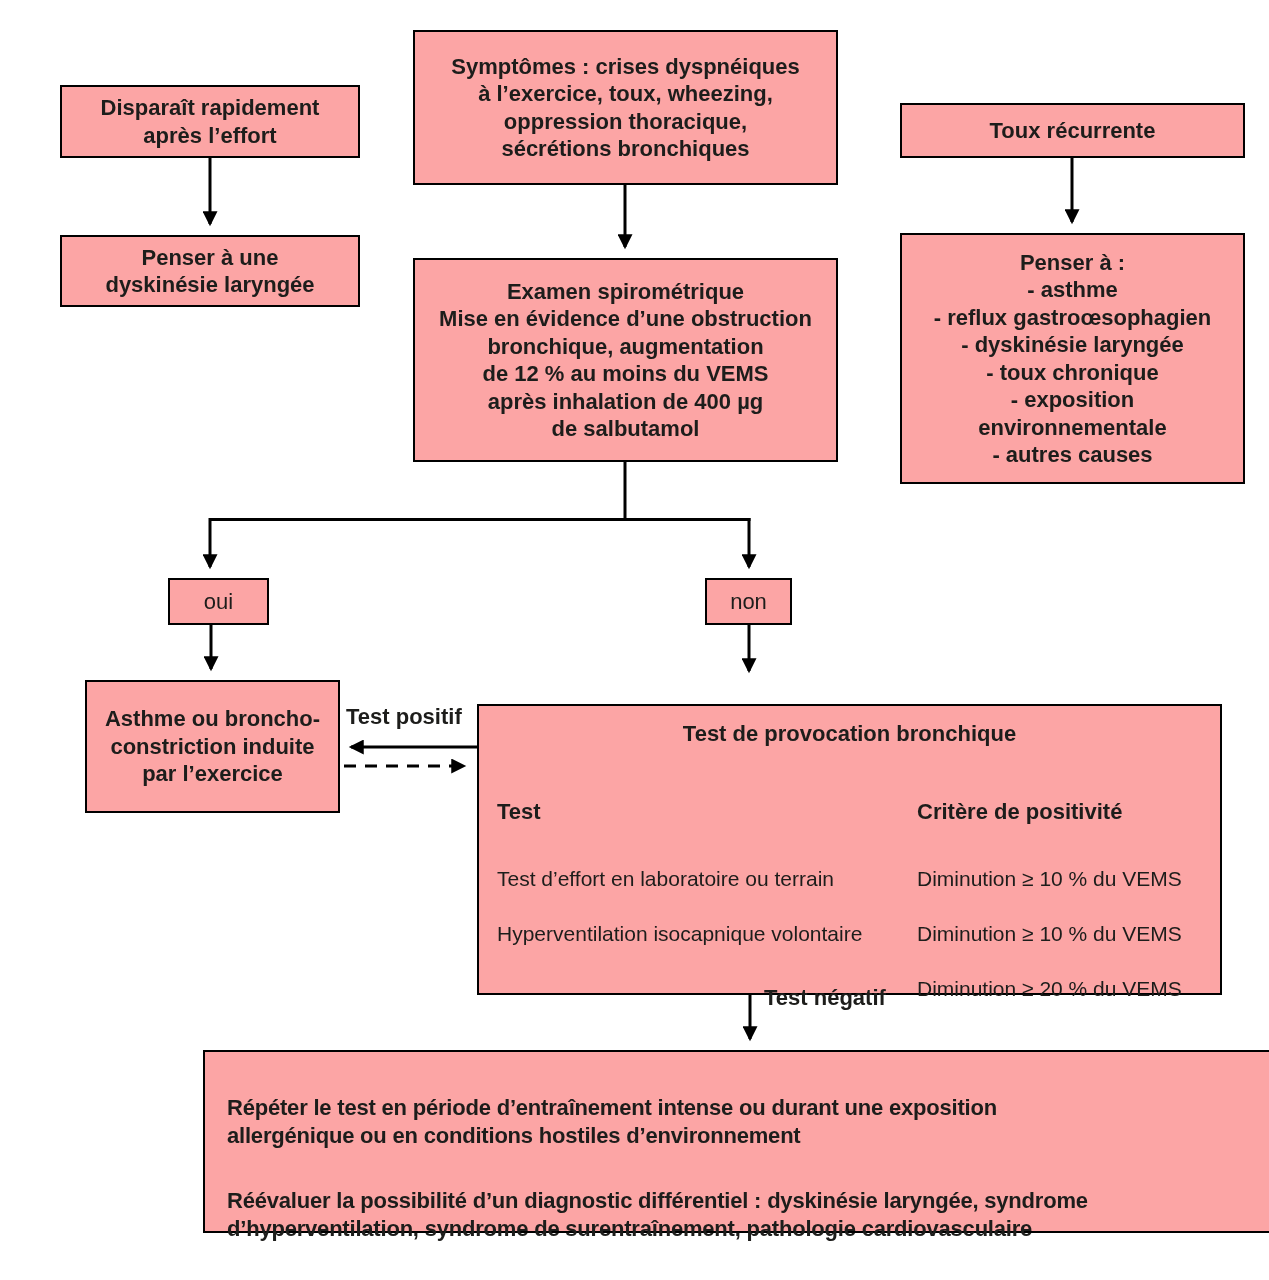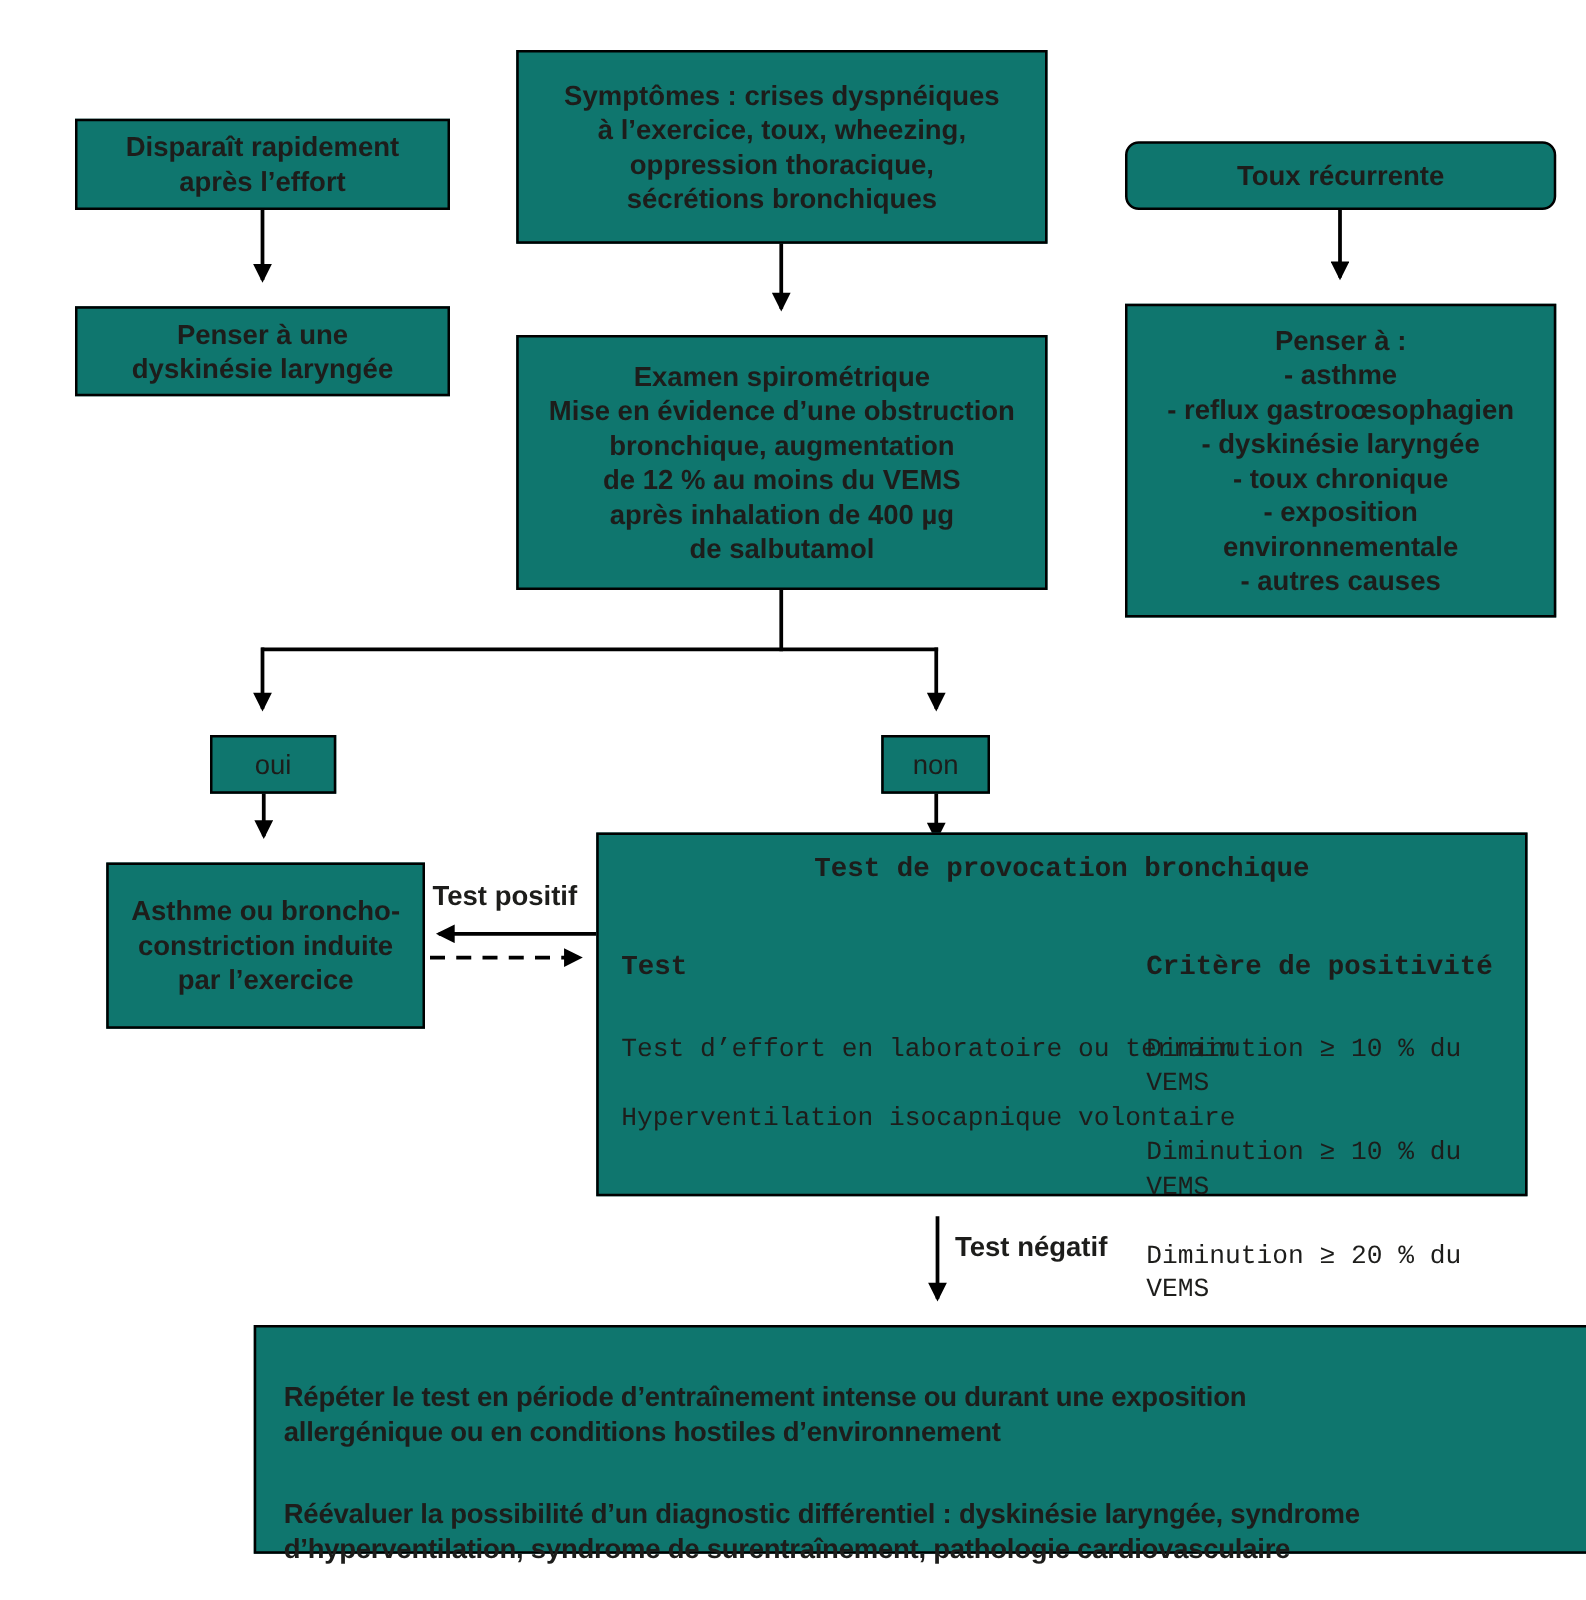--- a/index.html
+++ b/index.html
@@ -17,46 +17,45 @@
   }
   .arrows {
     position: absolute;
     left: 0; top: 0;
     width: 1269px; height: 1280px;
     pointer-events: none;
   }
   .box {
     position: absolute;
     box-sizing: border-box;
-    background: #0f766e;
+    background: #fca5a5;
     border: 2px solid #000000;
     display: flex;
     align-items: center;
     justify-content: center;
     flex-direction: column;
     text-align: center;
     font-weight: 700;
     font-size: 22px;
     line-height: 27.5px;
     white-space: pre-line;
     color: #1d1d1b;
-    margin-top: 10px;
   }
   .node-disparait   { left: 60px;  top: 85px;  width: 300px; height: 73px; }
   .node-symptomes   { left: 413px; top: 30px;  width: 425px; height: 155px; }
-  .node-toux        { left: 900px; top: 103px; width: 345px; height: 55px; border-radius: 11px; }
+  .node-toux        { left: 900px; top: 103px; width: 345px; height: 55px; }
   .node-dyskinesie  { left: 60px;  top: 235px; width: 300px; height: 72px; }
   .node-spirometrie { left: 413px; top: 258px; width: 425px; height: 204px; }
   .node-penser      { left: 900px; top: 233px; width: 345px; height: 251px; }
   .node-oui         { left: 168px; top: 578px; width: 101px;  height: 47px; font-weight: 400; }
   .node-non         { left: 705px; top: 578px; width: 87px;  height: 47px; font-weight: 400; }
   .node-asthme      { left: 85px;  top: 680px; width: 255px; height: 133px; }
   .node-provocation {
-    left: 477px; top: 656px; width: 745px; height: 291px;
-    display: block; text-align: left; white-space: normal; font-family: Liberation Mono, monospace;
+    left: 477px; top: 704px; width: 745px; height: 291px;
+    display: block; text-align: left; white-space: normal;
   }
   .node-bottom {
     left: 203px; top: 1050px; width: 1083px; height: 183px;
     display: block; text-align: left;
     padding: 14px 22px 0 22px;
     font-size: 22px; line-height: 28px;
     letter-spacing: -0.2px;
   }
   .node-bottom p { margin: 0 0 9px 0; }
   .prov-title {

